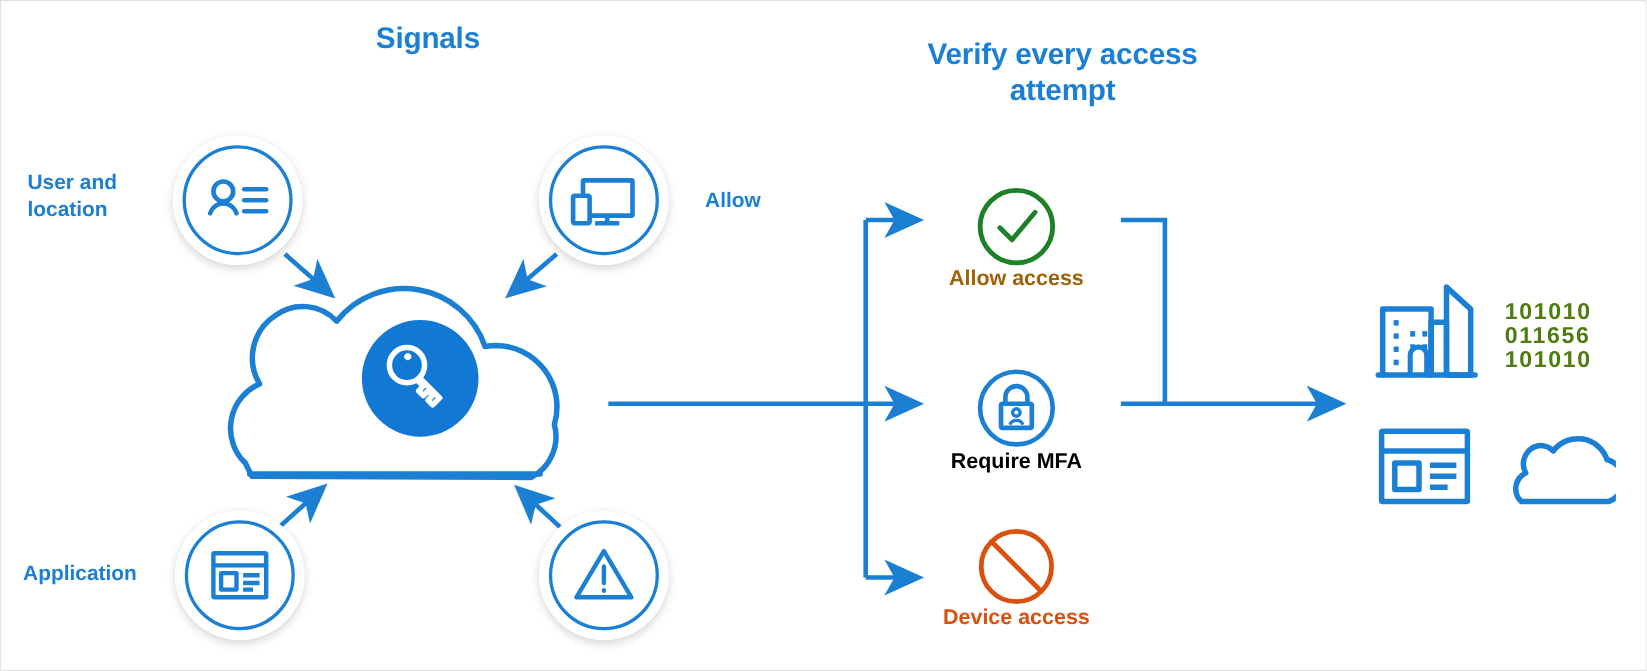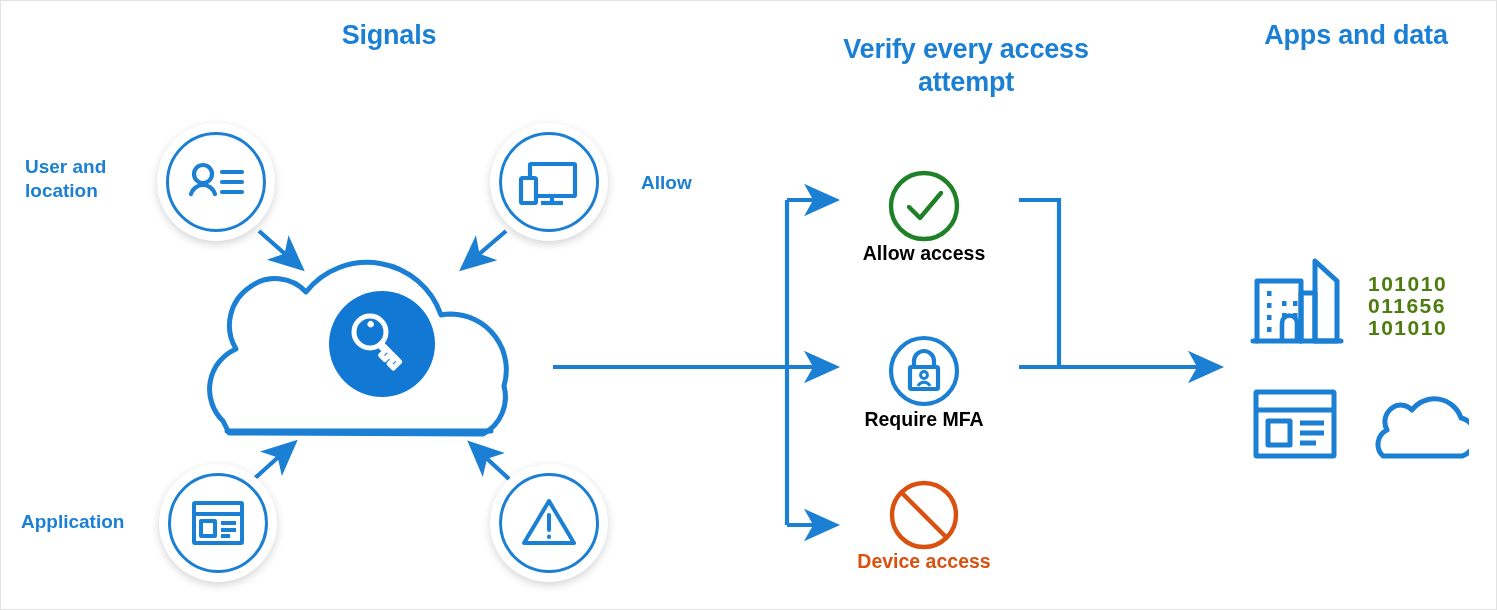--- a/index.html
+++ b/index.html
@@ -43,21 +43,21 @@
     color: #1b7fd4;
   }
   .decision-label {
     position: absolute;
     font-weight: bold;
     font-size: 19.5px;
     line-height: 24px;
     text-align: center;
     width: 240px;
   }
-  .decision-label.allow { color: #000000; }
+  .decision-label.allow { color: #a16207; }
   .decision-label.mfa   { color: #000000; }
   .decision-label.block { color: #d9500f; }
 
   .badge {
     position: absolute;
     width: 118px;
     height: 118px;
     border-radius: 50%;
     background: #ffffff;
     box-shadow: 0 3px 9px rgba(0,0,0,0.17);
@@ -102,23 +102,20 @@
 <div id="diagram-root">
 
   <div class="col-heading" style="left:268px; top:18px; width:240px;">
     <span>Signals</span>
   </div>
 
   <div class="col-heading" style="left:815px; top:18px; width:300px;margin-top:14px;">
     <span>Verify every access attempt</span>
   </div>
 
-  <div class="col-heading" style="left:1235px; top:18px; width:240px;">
-    <span>Apps and data</span>
-  </div>
 
   <svg class="svg-layer" viewBox="0 0 1497 610" xmlns="http://www.w3.org/2000/svg">
     <defs>
       <marker id="arr" markerWidth="9" markerHeight="9" refX="7.4" refY="4.5" orient="auto" markerUnits="strokeWidth">
         <path d="M0,0.6 L8.6,4.5 L0,8.4 L2.2,4.5 Z" fill="#1b7fd4"></path>
       </marker>
     </defs>
 
     <line x1="258" y1="230" x2="300" y2="267" stroke="#1b7fd4" stroke-width="4.2" marker-end="url(#arr)"></line>
     <line x1="505" y1="230" x2="462" y2="267" stroke="#1b7fd4" stroke-width="4.2" marker-end="url(#arr)"></line>

